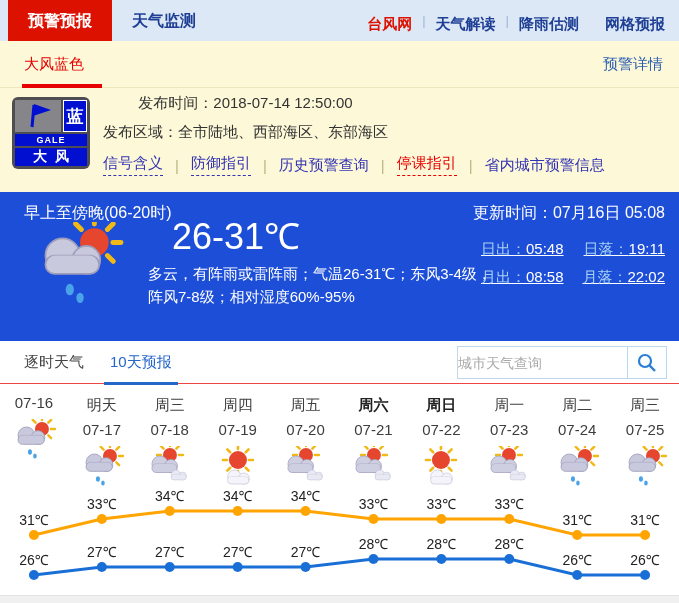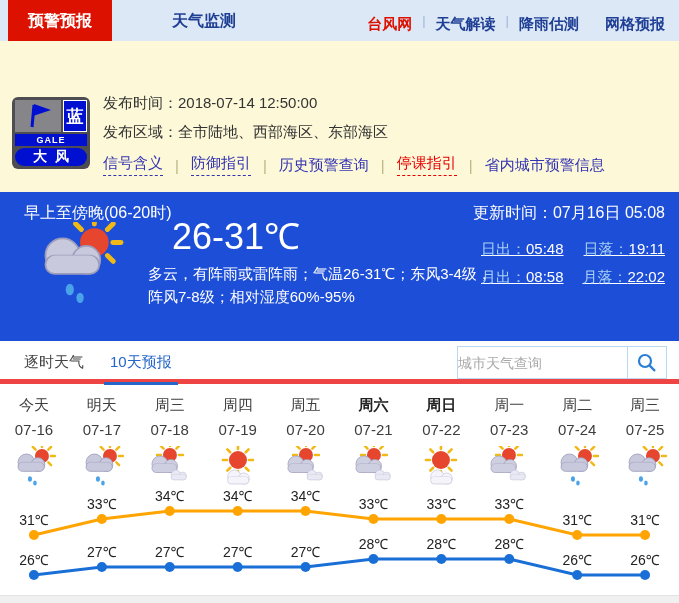--- a/index.html
+++ b/index.html
@@ -1,44 +1,44 @@
 <!DOCTYPE html>
 <html><head>
 <meta charset="utf-8">
 <style>
   * { margin:0; padding:0; box-sizing:border-box; }
   body { font-family: "Liberation Sans", sans-serif; background:#fff; }
   .page { position:relative; width:679px; height:603px; background:#fff; overflow:hidden; }
 
   
-  .nav { position:absolute; top:0; left:0; width:679px; height:41px; background:#dce8f6; display:flex; align-items:flex-end;gap:40px; }
+  .nav { position:absolute; top:0; left:0; width:679px; height:41px; background:#dce8f6; display:flex; align-items:flex-end; }
   .nav-tab { font-size:16px; font-weight:bold; color:#1f3f95; padding:0 20px; line-height:41px; cursor:pointer; }
   .nav-tab.active { background:#dd1100; color:#fff; margin-left:8px; }
   .nav-links { position:absolute; right:14px; top:0; height:41px; display:flex; align-items:center; gap:10px; }
   .nav-links a { font-size:15px; font-weight:bold; color:#1f3f95; text-decoration:none; cursor:pointer;margin-top:7px; }
   .nav-links a.red { color:#dd1100; }
   .nav-links .sep { color:#9fb4d8; font-size:13px; }
   .nav-links .gap { width:6px; }
 
   
   .warnwrap { position:absolute; top:41px; left:0; width:679px; height:151px; background:#fdf9d8; }
   .alert-bar { height:47px; display:flex; align-items:center; justify-content:space-between; padding:0 16px 0 24px; border-bottom:1px solid #eee7bd; }
   .alert-title { font-size:15px; color:#e60000; position:relative; }
   .alert-title::after { content:""; position:absolute; left:-2px; right:-18px; bottom:-14px; height:4px; background:#e60000; }
   .alert-detail { font-size:15px; color:#2a5db0; text-decoration:none; cursor:pointer; }
 
   .badge { position:absolute; left:12px; top:56px; width:78px; height:72px; background:#4d4d52; border-radius:6px; padding:3px; display:flex; flex-direction:column; gap:2px; }
   .badge-top { display:flex; gap:2px; height:36px; }
   .badge-flag { width:46px; background:#85858a; display:flex; align-items:center; justify-content:center; }
   .badge-char { flex:1; background:#000fd0; color:#fff; font-size:17px; font-weight:bold; display:flex; align-items:center; justify-content:center; border:1px solid #fff; }
   .badge-code { height:12px; background:#000fd0; color:#fff; font-size:9px; font-weight:bold; text-align:center; line-height:12px; letter-spacing:1px; }
-  .badge-name { flex:1; background:#000fd0; color:#fff; font-size:14px; font-weight:bold; text-align:center; display:flex; align-items:center; justify-content:center; letter-spacing:8px; padding-left:8px;border-radius:9px; }
+  .badge-name { flex:1; background:#000fd0; color:#fff; font-size:14px; font-weight:bold; text-align:center; display:flex; align-items:center; justify-content:center; letter-spacing:8px; padding-left:8px; }
 
   .warn-info { position:absolute; left:103px; top:53px; }
-  .warn-row { font-size:15px; color:#333; margin-bottom:10px; }
+  .warn-row { font-size:15px; color:#333; margin-bottom:10px;text-align:center; }
   .warn-links { position:absolute; left:103px; top:113px; display:flex; align-items:center; gap:12px; font-size:15px; }
   .warn-links a { color:#3333b3; text-decoration:none; cursor:pointer; }
   .warn-links a.dashed { border-bottom:1px dashed #3333b3; padding-bottom:2px; }
   .warn-links a.red { color:#e60000; border-bottom-color:#e60000; }
   .warn-links .sep { color:#b9b386; }
 
   
   .current { position:absolute; top:192px; left:0; width:679px; height:149px; background:#1d4ed8; color:#fff; }
   .cur-period { position:absolute; left:24px; top:11px; font-size:16px; }
   .cur-update { position:absolute; right:14px; top:11px; font-size:16px; }
@@ -47,21 +47,21 @@
   .cur-temp { font-size:36px; font-weight:normal; line-height:38px; }
   .cur-air { font-size:16px; padding-bottom:6px; }
   .cur-desc { position:absolute; left:148px; top:70px; font-size:15px; line-height:23px; }
   .sunmoon { position:absolute; right:14px; top:48px; width:184px; font-size:15px;text-decoration:underline; }
   .sm-row { display:flex; justify-content:space-between; margin-bottom:9px; }
   .sm-label { color:#a8d2f3; }
   .sm-val { color:#fff; }
 
   
   .forecast { position:absolute; top:341px; left:0; width:679px; height:254px; background:#fff; }
-  .tabbar { position:relative; height:43px; border-bottom:5px solid #ef4444; }
+  .tabbar { position:relative; height:43px; border-bottom:1px solid #ef4444; }
   .ftab { position:absolute; top:12px; font-size:15px; color:#444; cursor:pointer; }
   .ftab.t0 { left:24px; }
   .ftab.t1 { left:110px; color:#2566c9; }
   .ftab.active::after { content:""; position:absolute; left:-6px; right:-6px; bottom:-13px; height:3px; background:#2566c9; }
   .search { position:absolute; right:12px; top:5px; display:flex; }
   .search input { width:170px; height:33px; border:1px solid #bcd7f0; border-right:none; font-size:14px; padding:0 0; color:#b91c1c; outline:none; }
   .search input::placeholder { color:#a9a9a9; }
   .search button { width:40px; height:33px; border:1px solid #bcd7f0; background:#fdfefe; cursor:pointer; display:flex; align-items:center; justify-content:center; }
 
   .daygrid { position:absolute; top:50px; left:0; width:679px; display:grid; grid-template-columns:repeat(10,1fr); }
@@ -89,20 +89,24 @@
       <span class="sep">|</span>
       <a>天气解读</a>
       <span class="sep">|</span>
       <a>降雨估测</a>
       <span class="gap"></span>
       <a>网格预报</a>
     </div>
   </div>
 
   <div class="warnwrap">
+    <div class="alert-bar">
+      <span class="alert-title">大风蓝色</span>
+      <a class="alert-detail">预警详情</a>
+    </div>
 
     <div class="badge">
       <div class="badge-top">
         <div class="badge-flag">
           <svg width="34" height="30" viewBox="0 0 34 30">
             <line x1="11" y1="26" x2="13" y2="4" stroke="#000fd0" stroke-width="3"></line>
             <polygon points="13,3 30,9 12,15" fill="#000fd0"></polygon>
           </svg>
         </div>
         <div class="badge-char">蓝</div>
@@ -177,21 +181,20 @@
           <svg width="22" height="22" viewBox="0 0 22 22">
             <circle cx="9" cy="9" r="6" fill="none" stroke="#2a7fd4" stroke-width="2.2"></circle>
             <line x1="13.7" y1="13.7" x2="19" y2="19" stroke="#2a7fd4" stroke-width="2.4"></line>
           </svg>
         </button>
       </div>
     </div>
 
     <div class="daygrid">
       <div class="daycol">
-          <div class="d-name">今天</div>
           <div class="d-date">07-16</div>
           <div class="d-icon">
             <svg viewBox="0 0 48 42" style="width:100%;height:100%">
               <line x1="32" y1="1" x2="32" y2="-3" stroke="#f0b915" stroke-width="2.4" stroke-linecap="round"></line>
               <line x1="38.36396103067893" y1="3.6360389693210724" x2="41.19238815542512" y2="0.8076118445748826" stroke="#f0b915" stroke-width="2.4" stroke-linecap="round"></line>
               <line x1="41" y1="10" x2="45" y2="10" stroke="#f0b915" stroke-width="2.4" stroke-linecap="round"></line>
               <line x1="38.36396103067893" y1="16.36396103067893" x2="41.19238815542512" y2="19.192388155425117" stroke="#f0b915" stroke-width="2.4" stroke-linecap="round"></line>
               <line x1="25.63603896932107" y1="3.6360389693210724" x2="22.80761184457488" y2="0.8076118445748826" stroke="#f0b915" stroke-width="2.4" stroke-linecap="round"></line>
               <circle cx="32" cy="10" r="7" fill="#e6452e"></circle>
               <g transform="translate(6,8) scale(1.05)">

